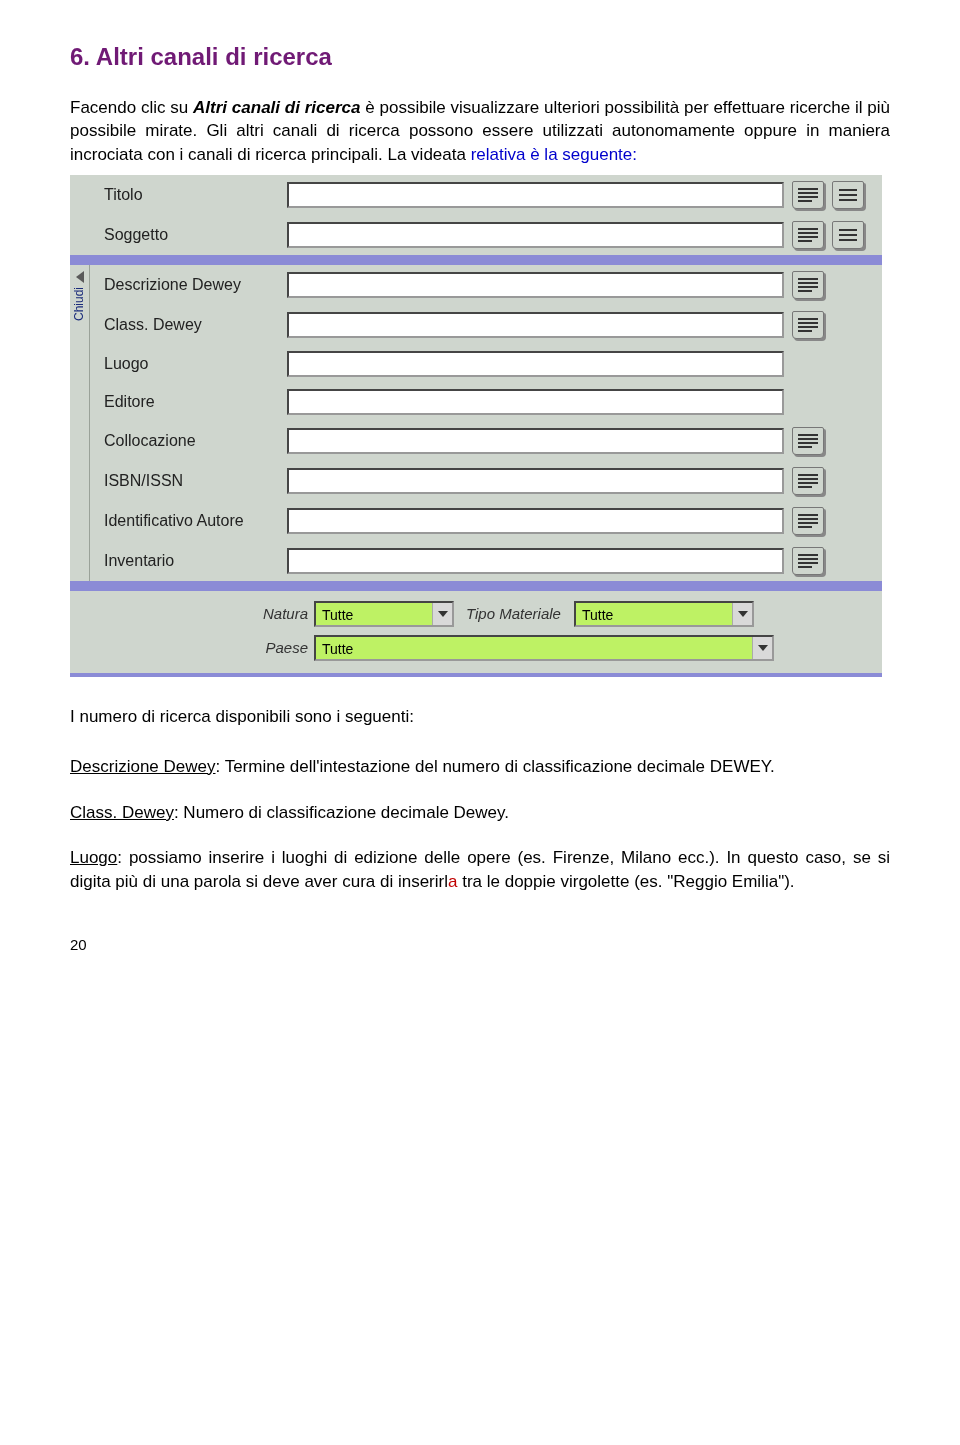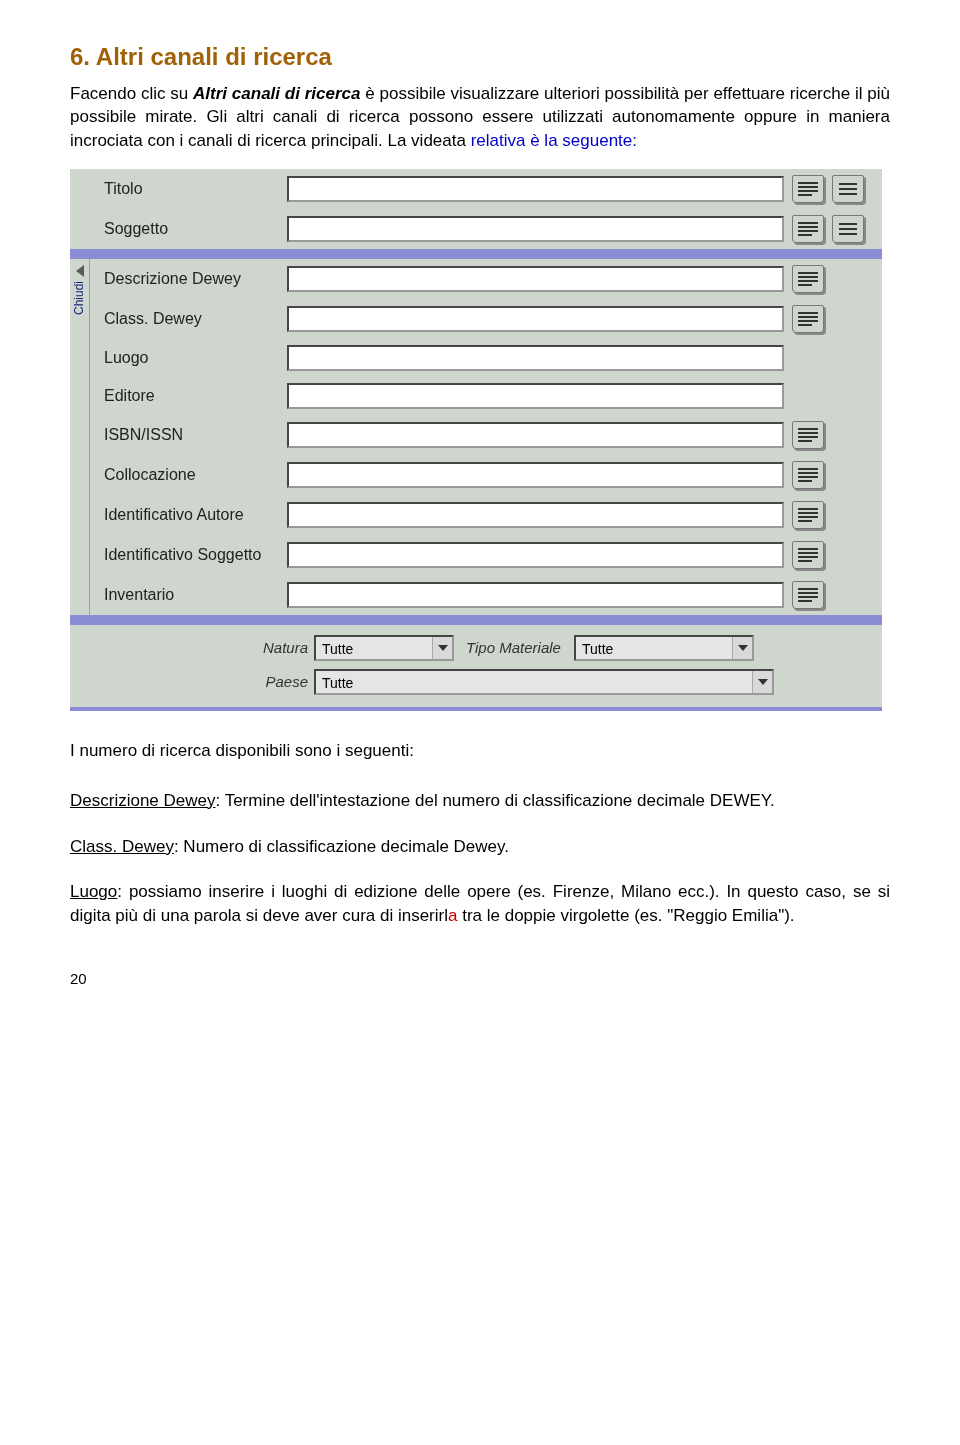--- a/index.html
+++ b/index.html
@@ -9,26 +9,26 @@
     width: 960px;
     margin: 0 auto;
     padding: 40px 70px 30px 70px;
     color: #000;
     font-size: 17px;
     line-height: 1.4;
   }
   .heading {
     font-size: 24px;
     font-weight: bold;
-    color: #a16207;
-    margin-bottom: 8px;
+    color: #701a75;
+    margin-bottom: 22px;
   }
   .para {
     text-align: justify;
-    margin-bottom: 16px;
+    margin-bottom: 8px;
   }
   .para .emph { font-style: italic; font-weight: bold; }
   .trailing-link { color: #0000cc; }
   
   .form-wrap {
     margin-top: 4px;
     margin-bottom: 28px;
     width: 812px;
   }
   .panel {
@@ -142,21 +142,21 @@
     font-style: italic;
     color: #333;
     flex-shrink: 0;
   }
   .blab1 { width: 200px; text-align: right; padding-right: 6px; }
   .blab2 { width: 120px; padding-left: 12px; }
   .select {
     height: 26px;
     display: flex;
     border: 2px inset #999;
-    background: #e5e5e5;
+    background: #bef264;
     font-size: 14px;
     align-items: stretch;
   }
   .select-text {
     flex: 1;
     padding: 3px 6px;
     overflow: hidden;
   }
   .select-arrow {
     width: 20px;
@@ -256,45 +256,37 @@
         <div class="spacer-btn"></div>
         <div class="spacer-btn"></div>
       </div>
       <div class="row">
         <div class="label">Editore</div>
         <input class="text-input" style="">
         <div class="spacer-btn"></div>
         <div class="spacer-btn"></div>
       </div>
       <div class="row">
+        <div class="label">Collocazione</div>
+        <input class="text-input" style="">
+        <div class="help-btn">
+            <div class="help-lines"></div>
+          </div>
+        <div class="spacer-btn"></div>
+      </div>
+      <div class="row">
         <div class="label">ISBN/ISSN</div>
         <input class="text-input" style="">
         <div class="help-btn">
             <div class="help-lines"></div>
           </div>
         <div class="spacer-btn"></div>
       </div>
       <div class="row">
-        <div class="label">Collocazione</div>
-        <input class="text-input" style="">
-        <div class="help-btn">
-            <div class="help-lines"></div>
-          </div>
-        <div class="spacer-btn"></div>
-      </div>
-      <div class="row">
         <div class="label">Identificativo Autore</div>
-        <input class="text-input" style="">
-        <div class="help-btn">
-            <div class="help-lines"></div>
-          </div>
-        <div class="spacer-btn"></div>
-      </div>
-      <div class="row">
-        <div class="label">Identificativo Soggetto</div>
         <input class="text-input" style="">
         <div class="help-btn">
             <div class="help-lines"></div>
           </div>
         <div class="spacer-btn"></div>
       </div>
       <div class="row">
         <div class="label">Inventario</div>
         <input class="text-input" style="">
         <div class="help-btn">

